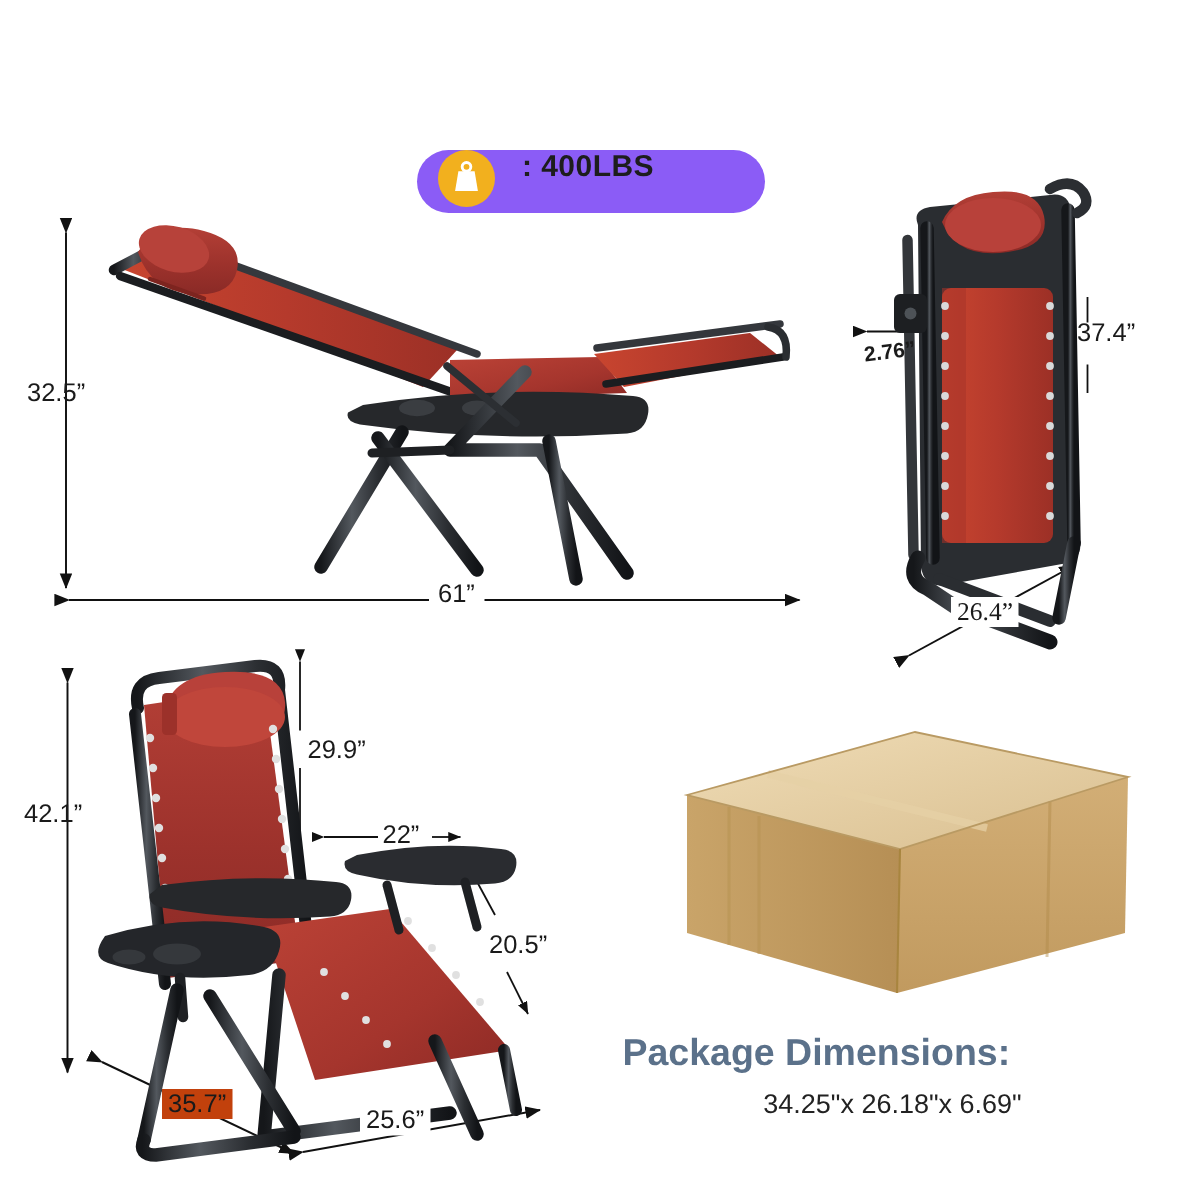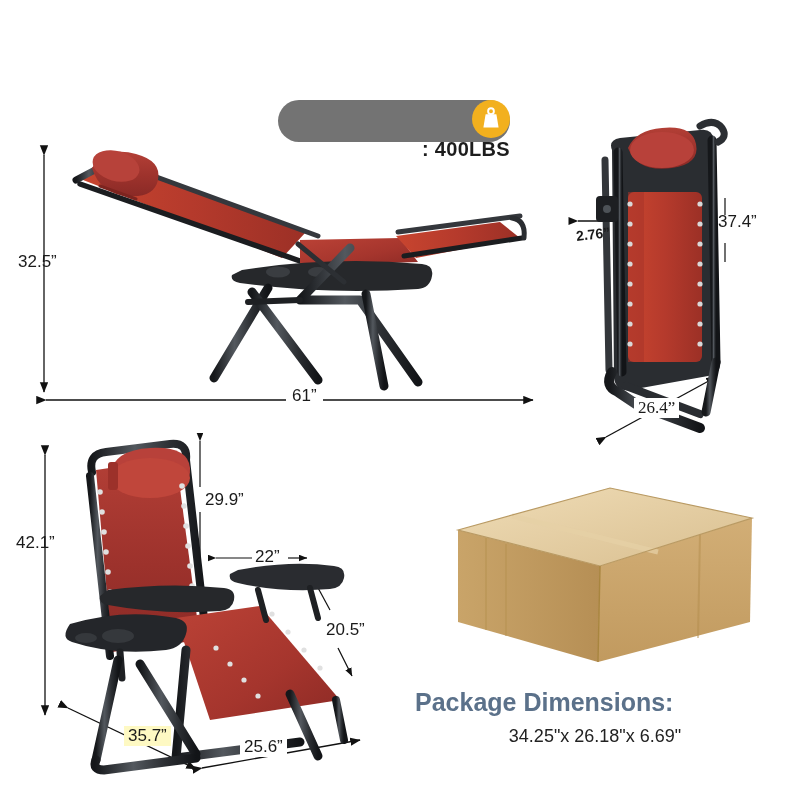--- a/index.html
+++ b/index.html
@@ -27,26 +27,25 @@
     letter-spacing: 0.5px;
     color: #5b718a;
     text-shadow: 0 2px 2px rgba(150,165,185,0.45);
   }
 
   
   .badge {
     position: absolute;
     left: 278px; top: 100px;
     width: 232px; height: 42px;
-    background: #737373;
+    background: #8b5cf6;
     border-radius: 21px;
     display: flex;
-    align-items: flex-end;
+    align-items: flex-start;
     padding-left: 14px;
-    flex-direction: column;
   }
   .badge-icon {
     width: 38px; height: 38px;
     border-radius: 50%;
     background: #f2b01e;
     display: flex;
     align-items: center;
     justify-content: center;
     flex: none;
   }
@@ -346,19 +345,19 @@
   <div class="dim" style="left:286px; top:386px; background:#fff; padding:0 6px;">61”</div>
 
   <div class="dim small" style="left:576px; top:226px; transform:rotate(-7deg); font-weight:bold;">2.76”</div>
   <div class="dim" style="left:718px; top:212px;">37.4”</div>
   <div class="dim" style="left:634px; top:398px; background:#fff; padding:0 4px;font-family:Liberation Serif, serif;">26.4”</div>
 
   <div class="dim" style="left:16px; top:533px;">42.1”</div>
   <div class="dim" style="left:205px; top:490px;">29.9”</div>
   <div class="dim" style="left:255px; top:547px;">22”</div>
   <div class="dim" style="left:326px; top:620px;">20.5”</div>
-  <div class="dim" style="left:124px; top:726px; background:#fef9c3; padding:0 4px;">35.7”</div>
+  <div class="dim" style="left:108px; top:726px; background:#c2410c; padding:0 4px;">35.7”</div>
   <div class="dim" style="left:240px; top:737px; background:#fff; padding:0 4px;">25.6”</div>
 
   <div class="pkg-title">Package Dimensions:</div>
   <div class="pkg-sub">34.25"x 26.18"x 6.69"</div>
 
 </div>
 
 </body></html>

